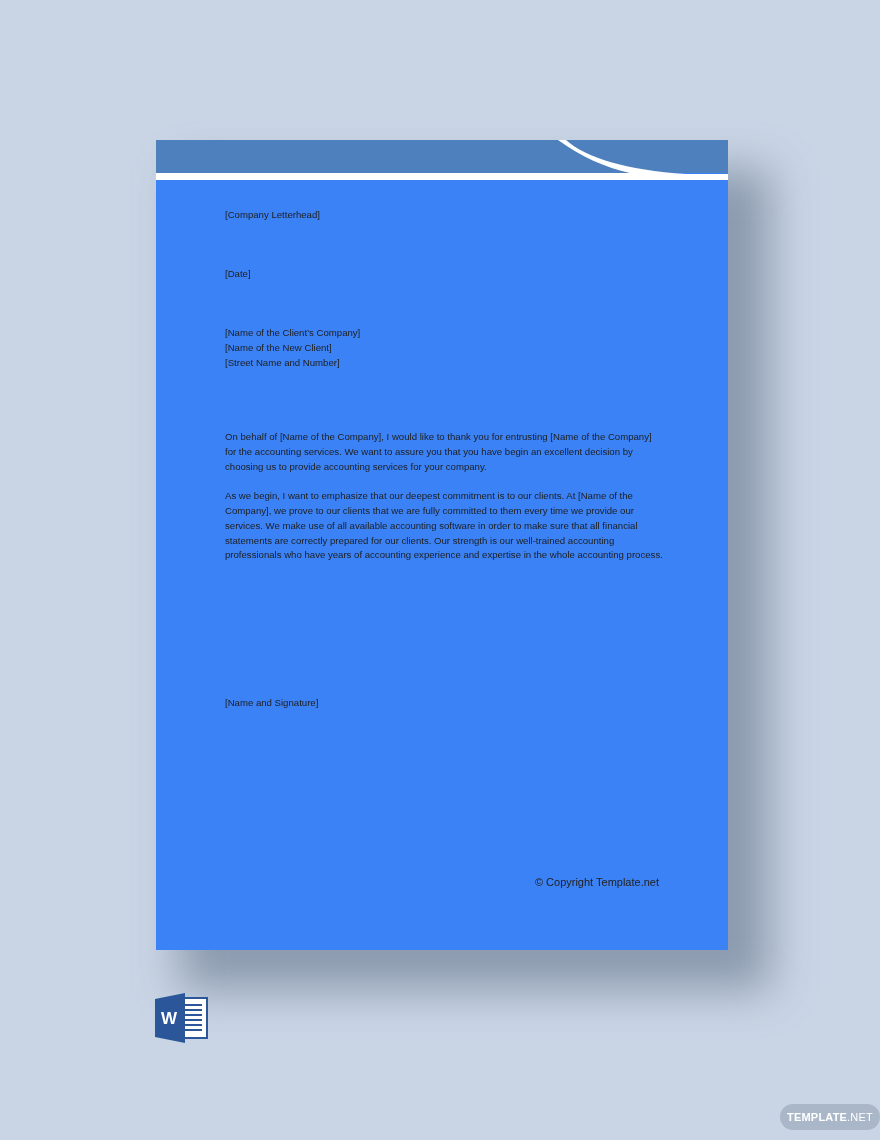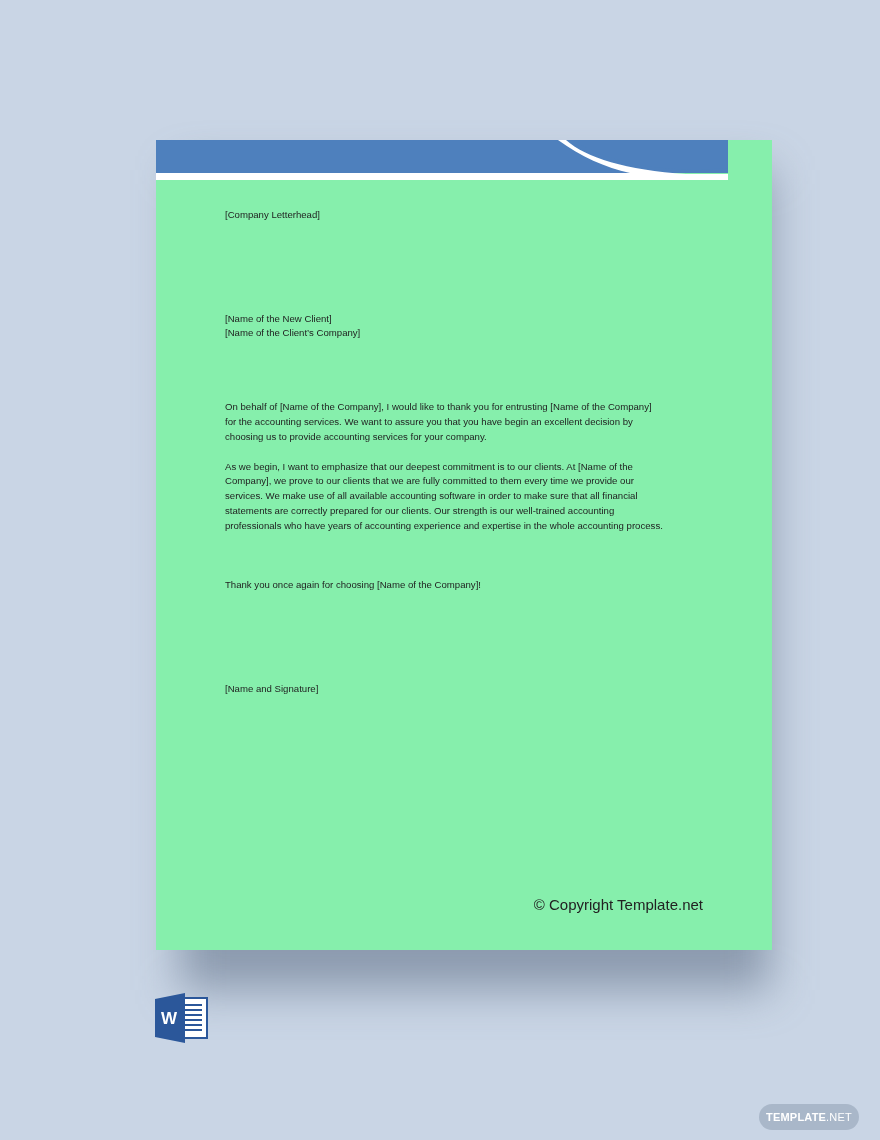--- a/index.html
+++ b/index.html
@@ -20,23 +20,23 @@
       top: 170px;
       width: 590px;
       height: 820px;
       background: rgba(90, 105, 130, 0.55);
       filter: blur(22px);
     }
     .page {
       position: absolute;
       left: 156px;
       top: 140px;
-      width: 616px;
+      width: 572px;
       height: 810px;
-      background: #86efac;
+      background: #3b82f6;
       overflow: hidden;
     }
     .header-band {
       position: absolute;
       left: 0;
       top: 0;
       width: 572px;
       height: 33px;
       background: #4e80bd;
     }
@@ -57,34 +57,34 @@
       color: #1e1e1e;
     }
     .letter p {
       margin: 0;
     }
     .gap-2 { height: 44.4px; }
     .gap-para { height: 14.8px; }
     .copyright {
       position: absolute;
       right: 69px;
-      top: 756px;
-      font-size: 15px;
+      top: 736px;
+      font-size: 11px;
       color: #222;
     }
     .word-icon {
       position: absolute;
       left: 155px;
       top: 993px;
       width: 54px;
       height: 50px;
     }
     .badge {
       position: absolute;
-      left: 759px;
+      left: 780px;
       top: 1104px;
       width: 100px;
       height: 26px;
       border-radius: 13px;
       background: #a9b7c9;
       color: #ffffff;
       font-size: 11px;
       font-weight: bold;
       text-align: center;
       line-height: 26px;
@@ -104,34 +104,35 @@
   <svg class="swoosh" viewBox="0 0 572 40" width="572" height="40">
 
     <path d="M410 0 C 430 18, 470 30, 530 34 L 572 34 L 572 40 L 0 40 L 0 33 L 474 33 C 450 28, 424 16, 402 0 Z" fill="#ffffff"></path>
 
     <path d="M418 0 C 440 16, 478 27, 520 29 C 545 30, 560 29, 572 28 L 572 0 Z" fill="#4e80bd"></path>
   </svg>
 
   <div class="letter">
     <p>[Company Letterhead]</p>
     <div class="gap-2"></div>
+    <p>[Date]</p>
     <div class="gap-2"></div>
     <div>
+      <p>[Name of the Client’s Company]</p>
       <p>[Name of the New Client]</p>
-      <p>[Name of the Client’s Company]</p>
+      <p>[Street Name and Number]</p>
     </div>
     <div class="gap-2"></div>
     <div class="gap-para"></div>
     <p>On behalf of [Name of the Company], I would like to thank you for entrusting [Name of the Company] for the accounting services. We want to assure you that you have begin an excellent decision by choosing us to provide accounting services for your company.</p>
     <div class="gap-para"></div>
     <p>As we begin, I want to emphasize that our deepest commitment is to our clients. At [Name of the Company], we prove to our clients that we are fully committed to them every time we provide our services. We make use of all available accounting software in order to make sure that all financial statements are correctly prepared for our clients. Our strength is our well-trained accounting professionals who have years of accounting experience and expertise in the whole accounting process.</p>
     <div class="gap-para"></div>
     <div class="gap-para"></div>
     <div class="gap-para"></div>
-    <p>Thank you once again for choosing [Name of the Company]!</p>
     <div class="gap-2"></div>
     <div class="gap-2"></div>
     <p>[Name and Signature]</p>
   </div>
 
   <div class="copyright">© Copyright Template.net</div>
 </div>
 
 <svg class="word-icon" viewBox="0 0 54 50" width="54" height="50">
 

